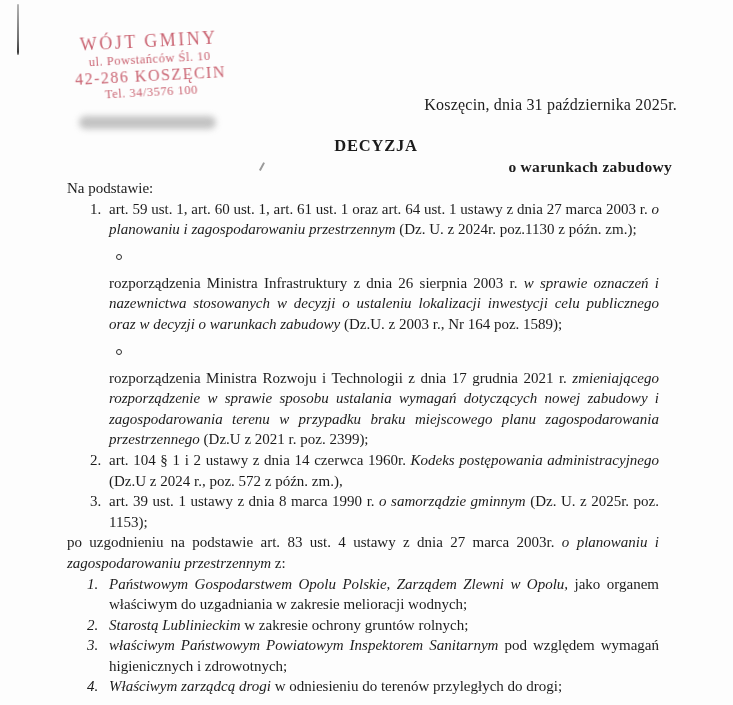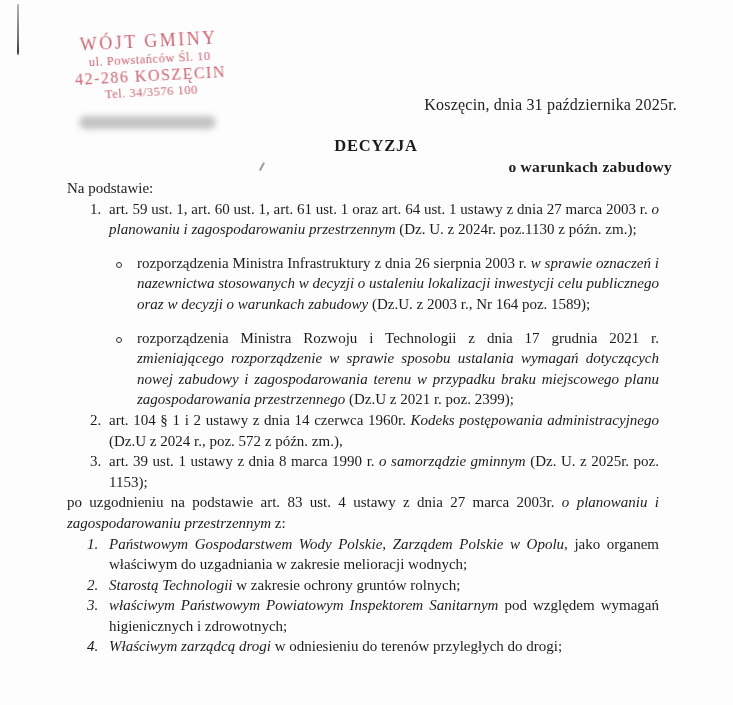--- a/index.html
+++ b/index.html
@@ -47,21 +47,21 @@
   .body-text {
     position:absolute; top:178px; left:67px; width:592px;
     font-size:15px; line-height:20.6px;
   }
   .just { text-align:justify; }
   .b { font-weight:400; }
   .i { font-style:italic; }
   .lb-item, .ag-item, .bullet { display:flex; }
   .lb-num { flex:0 0 42px; padding-left:23px; box-sizing:border-box; }
   .lb-content { flex:1; min-width:0; }
-  .bullet { margin-top:13px; }
+  .bullet { margin-top:5px;flex-direction:column; }
   .bullet-marker { flex:0 0 28px; padding-left:7px; box-sizing:border-box; }
   .ring {
     display:inline-block; width:4px; height:4px; border:1.2px solid #2c2c2c;
     border-radius:50%; margin-top:6px;
   }
   .bullet-content { flex:1; min-width:0; }
   .ag-num { flex:0 0 42px; padding-left:20px; box-sizing:border-box; font-style:italic; }
   .ag-content { flex:1; min-width:0; }
 </style>
 </head>
@@ -115,26 +115,26 @@
 
     <div class="lb-item">
       <div class="lb-num">3.</div>
       <div class="lb-content just"><span class="b">art. 39 ust. 1</span><span> ustawy z dnia 8 marca 1990 r. </span><span class="i">o samorządzie gminnym</span><span> (Dz. U. z 2025r. poz. 1153);</span></div>
     </div>
 
     <div class="just"><span>po uzgodnieniu na podstawie art. 83 ust. 4 ustawy z dnia 27 marca 2003r. </span><span class="i">o planowaniu i zagospodarowaniu przestrzennym</span><span> z:</span></div>
 
     <div class="ag-item">
       <div class="ag-num">1.</div>
-      <div class="ag-content just"><span class="i">Państwowym Gospodarstwem Wody Polskie, Zarządem Polskie w Opolu,</span><span> jako organem właściwym do uzgadniania w zakresie melioracji wodnych;</span></div>
+      <div class="ag-content just"><span class="i">Państwowym Gospodarstwem Opolu Polskie, Zarządem Zlewni w Opolu,</span><span> jako organem właściwym do uzgadniania w zakresie melioracji wodnych;</span></div>
     </div>
 
     <div class="ag-item">
       <div class="ag-num">2.</div>
-      <div class="ag-content just"><span class="i">Starostą Technologii</span><span> w zakresie ochrony gruntów rolnych;</span></div>
+      <div class="ag-content just"><span class="i">Starostą Lublinieckim</span><span> w zakresie ochrony gruntów rolnych;</span></div>
     </div>
 
     <div class="ag-item">
       <div class="ag-num">3.</div>
       <div class="ag-content just"><span class="i">właściwym Państwowym Powiatowym Inspektorem Sanitarnym</span><span> pod względem wymagań higienicznych i zdrowotnych;</span></div>
     </div>
 
     <div class="ag-item">
       <div class="ag-num">4.</div>
       <div class="ag-content just"><span class="i">Właściwym zarządcą drogi</span><span> w odniesieniu do terenów przyległych do drogi;</span></div>

